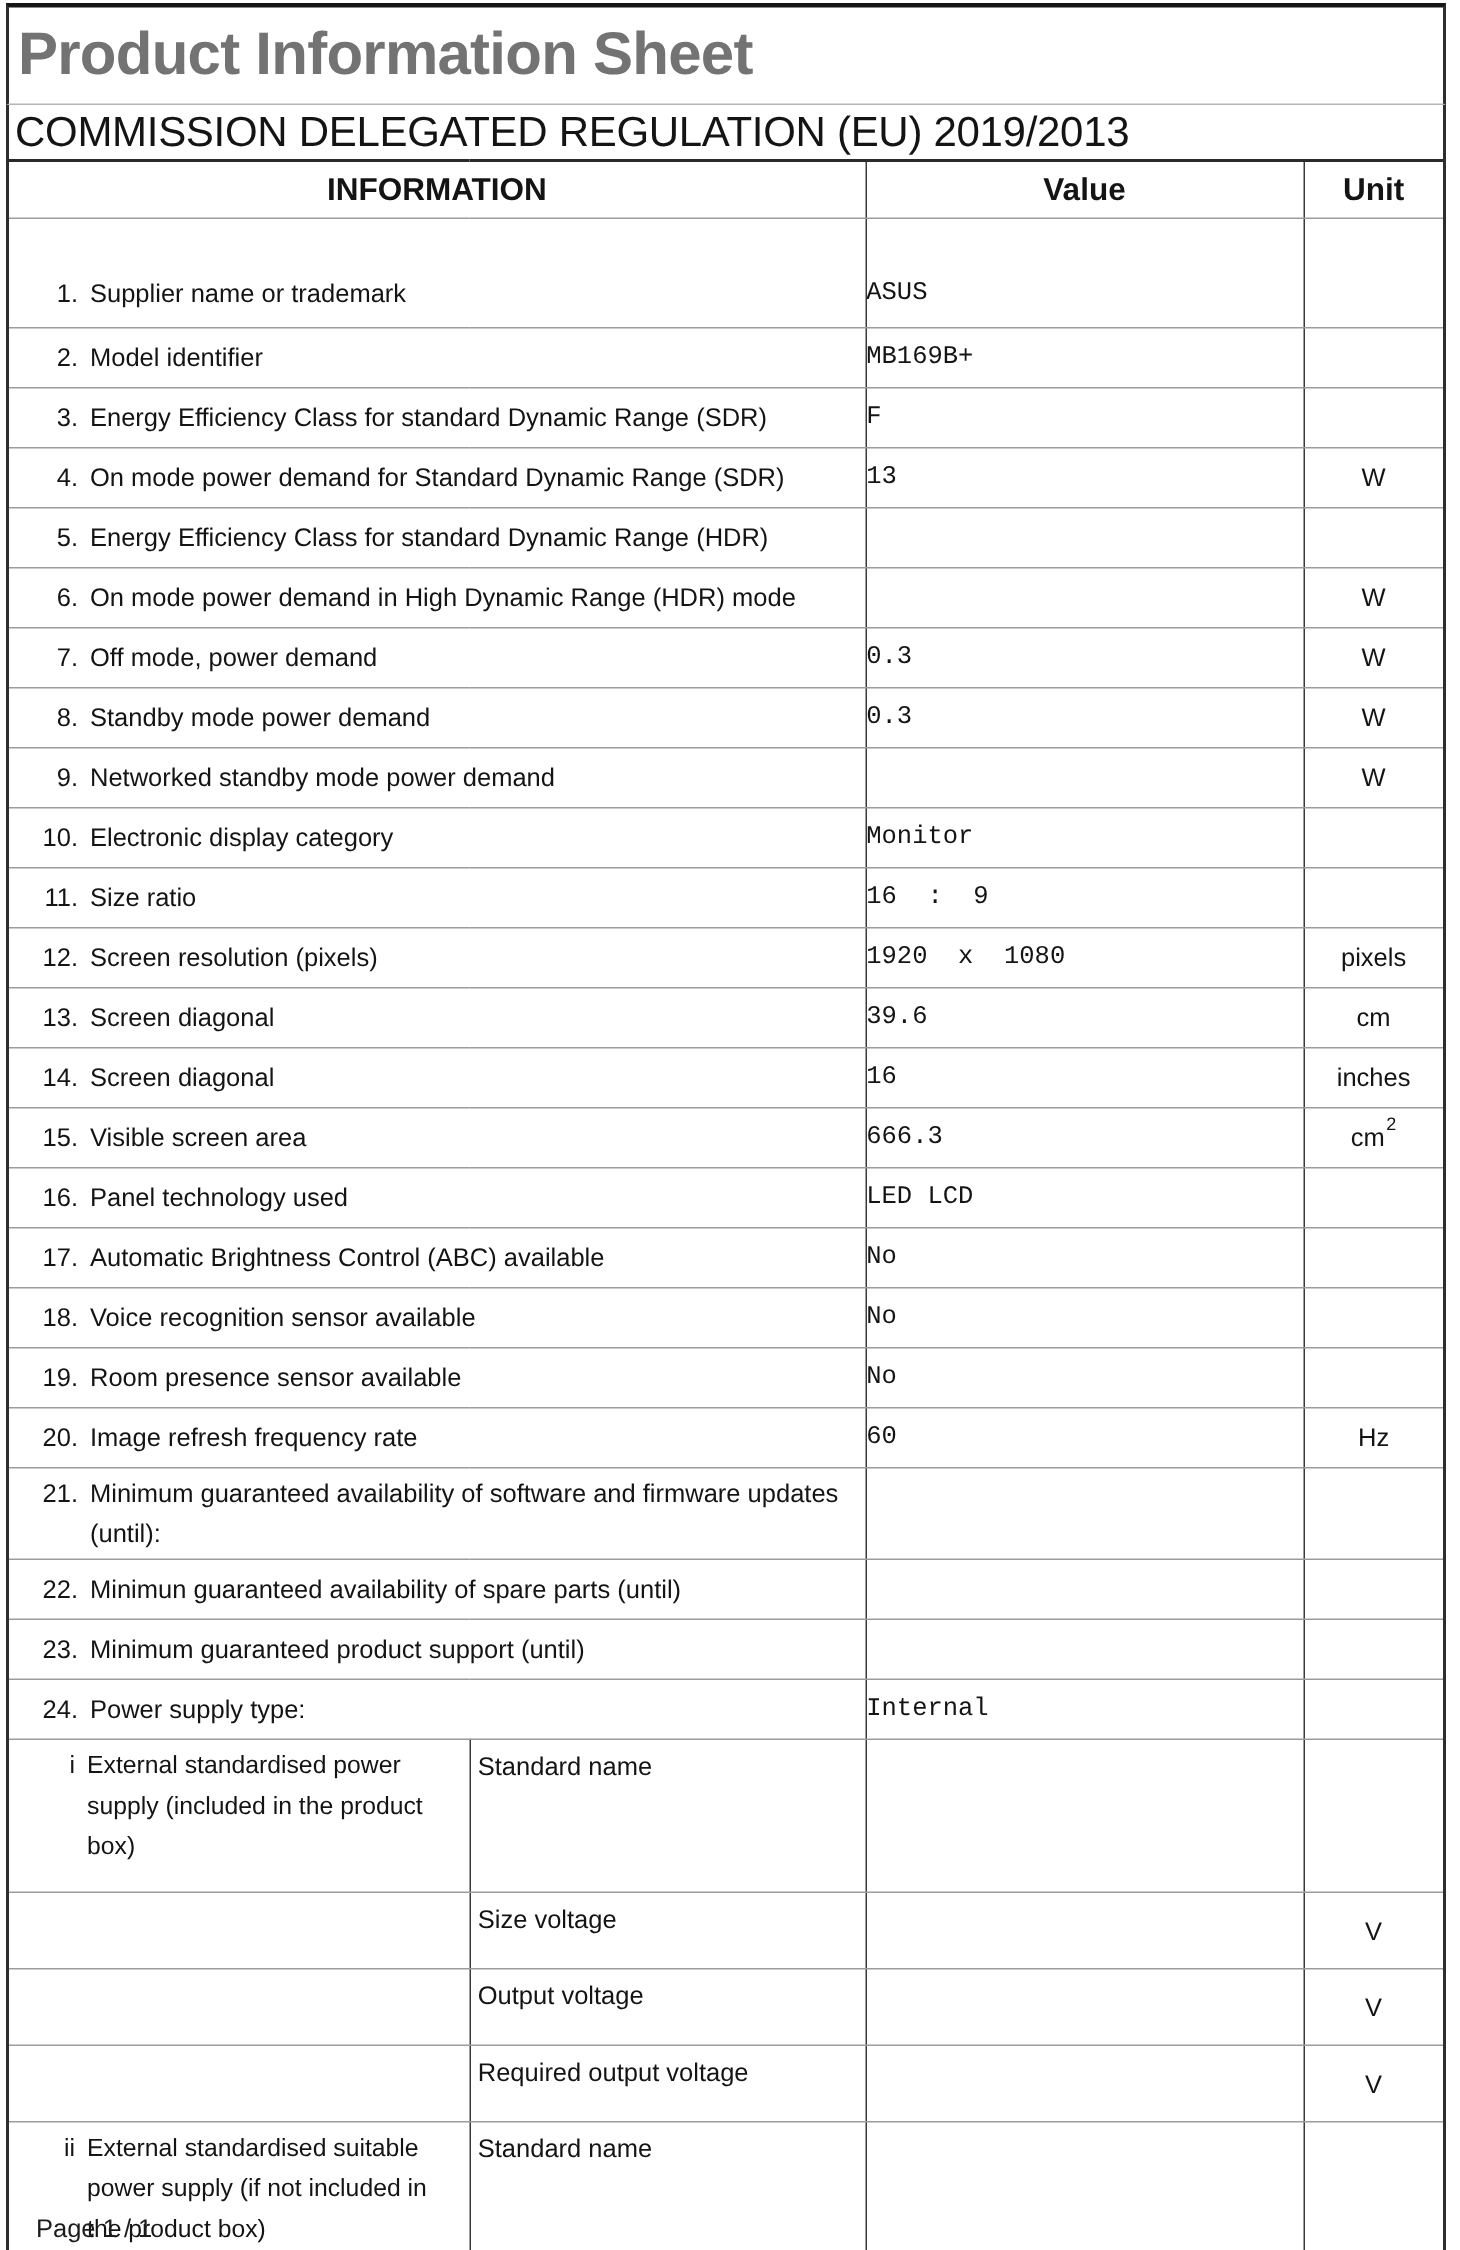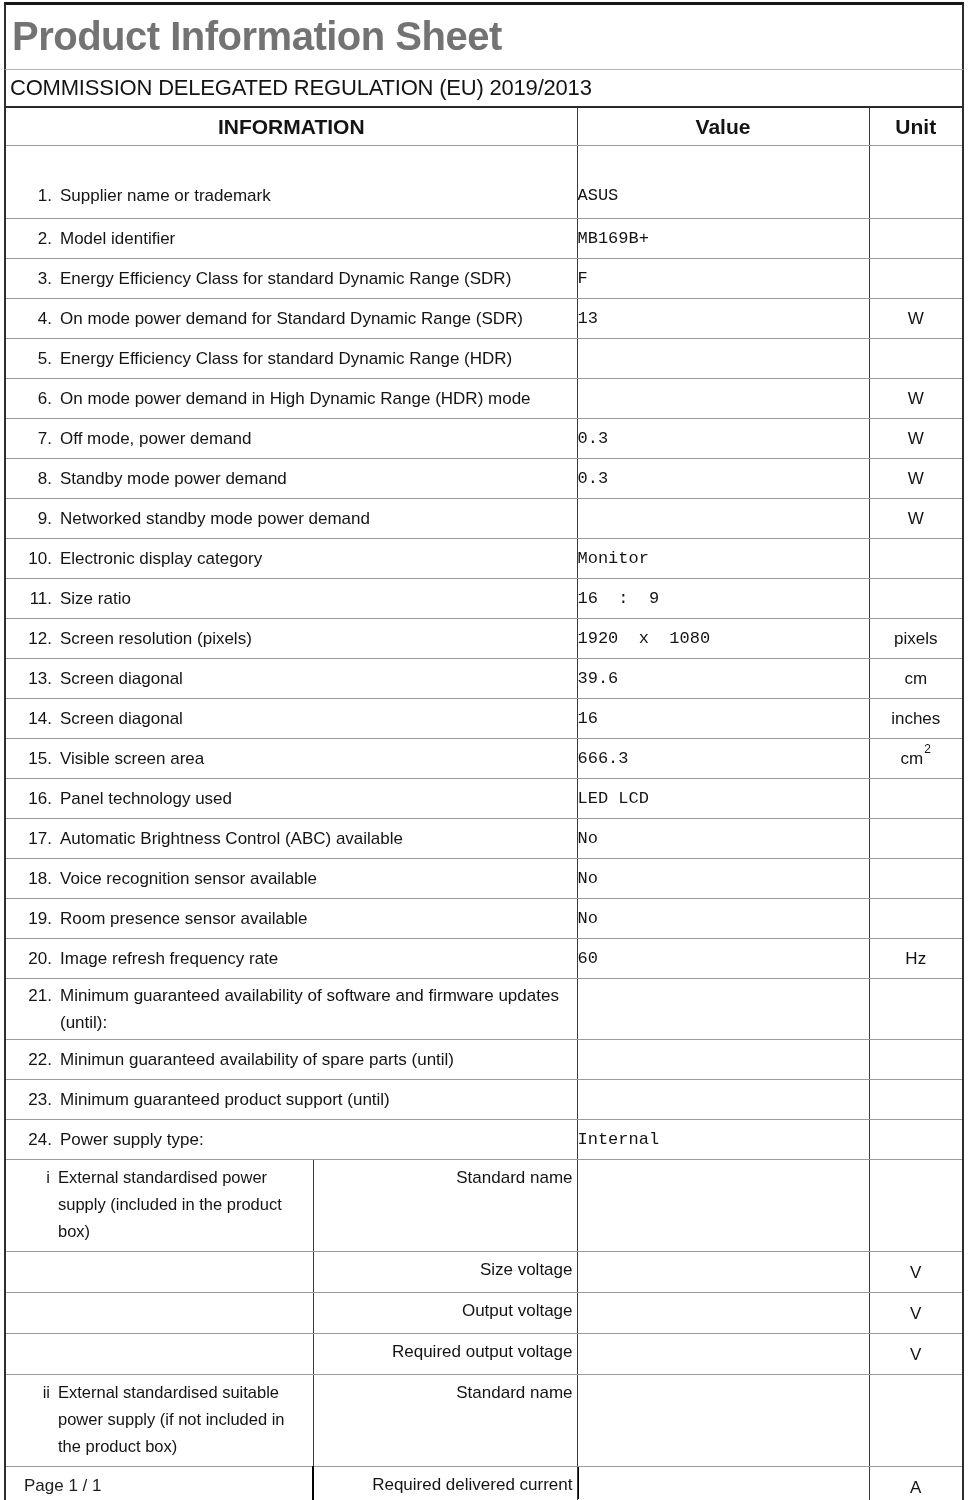--- a/index.html
+++ b/index.html
@@ -20,21 +20,21 @@
   .page-title {
     font-size:40px; font-weight:bold; line-height:62px;
     padding-left:6px; letter-spacing:-0.5px; color:#737373;
     white-space:nowrap;
   }
   .subtitle-box {
     border-left:2px solid #2e2e2e;
     border-right:2px solid #2e2e2e;
     height:36px;
   }
-  .page-subtitle { font-size:22px; line-height:35px; padding-left:4px; letter-spacing:-0.2px; }
+  .page-subtitle { font-size:28px; line-height:35px; padding-left:4px; letter-spacing:-0.2px; }
 
   table.info-table {
     width:960px; border-collapse:collapse; table-layout:fixed;
     border-top:2px solid #2a2a2a;
     border-bottom:2px solid #6e6e6e;
     border-left:2px solid #2e2e2e;
     border-right:2px solid #2e2e2e;
   }
   .info-table th, .info-table td {
     border-top:1px solid #9c9c9c;
@@ -55,26 +55,26 @@
   .num { display:inline-block; width:32px; text-align:right; margin-right:8px; text-indent:0; }
   td.val { text-align:left; white-space:pre;font-family:Liberation Mono, monospace; }
   td.unit { text-align:center; }
   td.unit sup { font-size:12px; position:relative; top:-4px; margin-left:1px; line-height:0; }
 
   tr.first td { height:60px; vertical-align:bottom; padding-bottom:9px;margin-left:30px; }
   tr.first td.lbl { padding-bottom:9px; }
 
   tr.ps td.desc {
     text-align:left; vertical-align:top;
-    padding:4px 6px 3px 52px; text-indent:-38px;
+    padding:4px 6px 13px 52px; text-indent:-38px;
     font-size:16.5px; line-height:27px;
   }
   .marker { display:inline-block; width:30px; text-align:right; margin-right:8px; text-indent:0; }
   tr.ps td.sub {
-    text-align:right; vertical-align:top;
+    text-align:left; vertical-align:top;
     padding:4px 4px 3px 5px; line-height:27px;
     border-left:1.5px solid #4a4a4a;
   }
   tr.ps-main td { height:84px; }
 
   tr.cursor-row td.sub {
     border-left:2.5px solid #000;
     border-top:1.5px solid #4d4d4d;
     border-bottom:1.5px solid #6a6a6a;
   }

